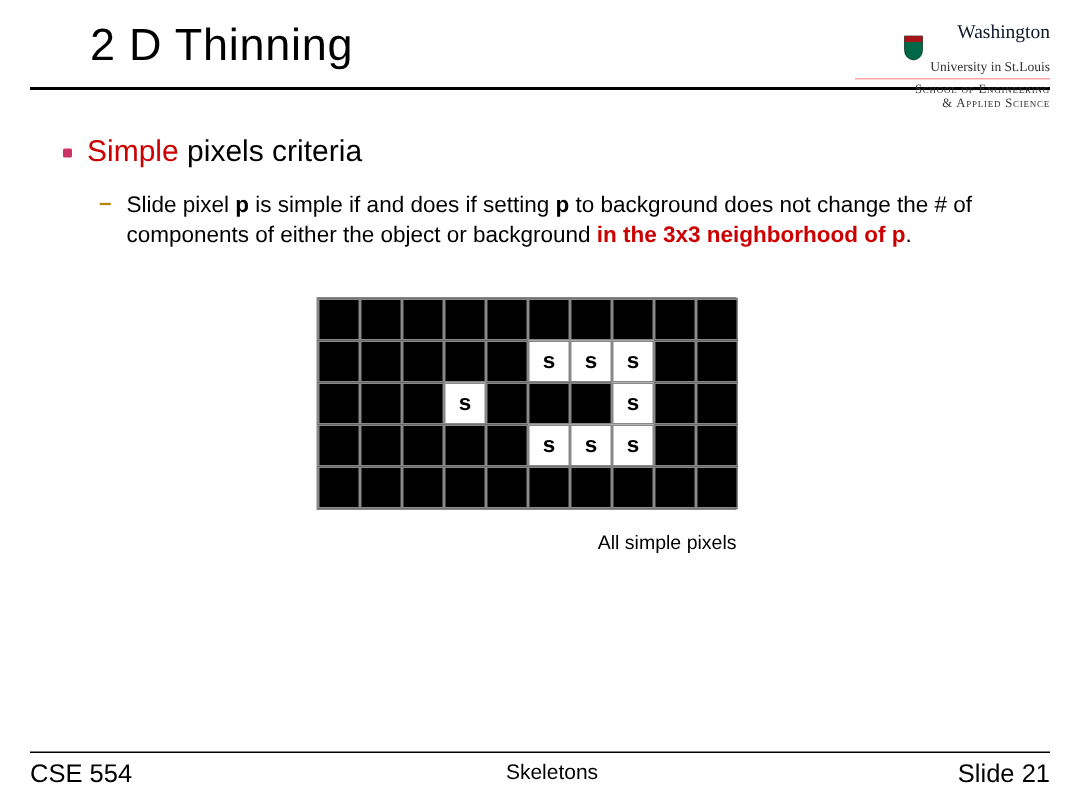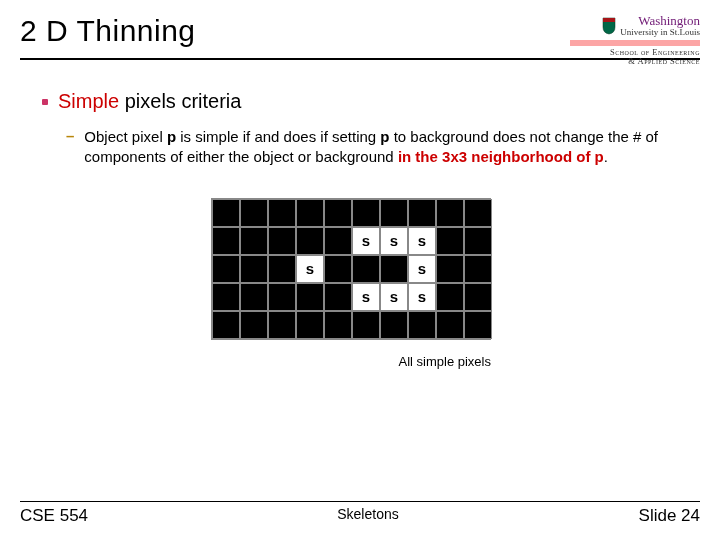--- a/index.html
+++ b/index.html
@@ -13,20 +13,21 @@
     overflow: hidden;
   }
   .slide {
     position: relative;
     width: 720px;
     height: 540px;
     box-sizing: border-box;
   }
   .header {
     padding: 14px 20px 6px 20px;
+    margin-left: 40px;
   }
   .title {
     font-size: 30px;
     font-weight: 400;
     margin: 0;
     letter-spacing: 0.5px;
   }
   .hr-top {
     border: none;
     border-top: 2px solid #000;
@@ -49,36 +50,36 @@
     width: 14px;
     height: 18px;
     display: inline-block;
   }
   .univ-name {
     font-family: Georgia, 'Times New Roman', serif;
     font-size: 13px;
     line-height: 1;
   }
   .univ-name .wash {
-    color: #701a75;
+    color: #0f172a;
     font-weight: 400;
   }
   .univ-name .stl {
     color: #333;
     font-size: 9px;
     display: block;
-    margin-top: 1px;
+    margin-top: 13px;
   }
   .school {
     font-family: Georgia, 'Times New Roman', serif;
     font-size: 8.5px;
     font-variant: small-caps;
     letter-spacing: 0.5px;
     color: #333;
-    border-top: 6px solid #fca5a5;
+    border-top: 1px solid #fca5a5;
     margin-top: 3px;
     padding-top: 2px;
     line-height: 1.1;
   }
   .body {
     padding: 30px 60px 0 42px;
   }
   .bullet-row {
     display: flex;
     align-items: flex-start;
@@ -200,21 +201,21 @@
     <div class="bullet-row">
       <span class="bullet-dot"></span>
       <span class="bullet-text">
         <span class="red">Simple</span><span> pixels criteria</span>
       </span>
     </div>
 
     <div class="sub-row">
       <span class="sub-dash">–</span>
       <span class="sub-text">
-        <span>Object pixel </span><span class="bold">p</span><span> is simple if and does if setting </span><span class="bold">p</span><span> to background does not change the # of components of either the object or background </span><span class="red bold">in the 3x3 neighborhood of p</span><span>.</span>
+        <span>Slide pixel </span><span class="bold">p</span><span> is simple if and does if setting </span><span class="bold">p</span><span> to background does not change the # of components of either the object or background </span><span class="red bold">in the 3x3 neighborhood of p</span><span>.</span>
       </span>
     </div>
 
     <div class="grid-wrap">
       <div class="pixel-grid" id="pixel-grid">
           <div class="cell filled"></div>
           <div class="cell filled"></div>
           <div class="cell filled"></div>
           <div class="cell filled"></div>
           <div class="cell filled"></div>
@@ -267,17 +268,17 @@
       <div class="caption">All simple pixels</div>
     </div>
 
   </div>
 
   <div class="footer">
     <hr class="hr-bot">
     <div class="foot-center">Skeletons</div>
     <div class="foot-row">
       <span>CSE 554</span>
-      <span>Slide 24</span>
+      <span>Slide 21</span>
     </div>
   </div>
 
 </div>
 
 </body></html>

